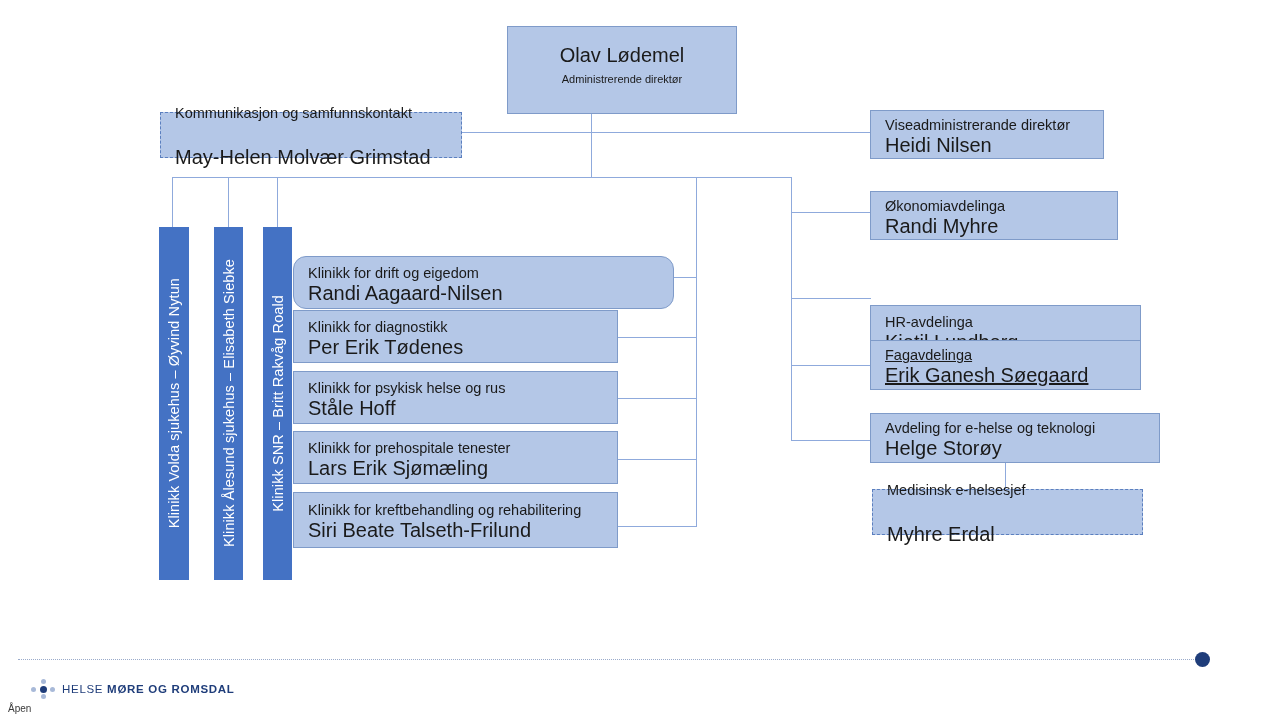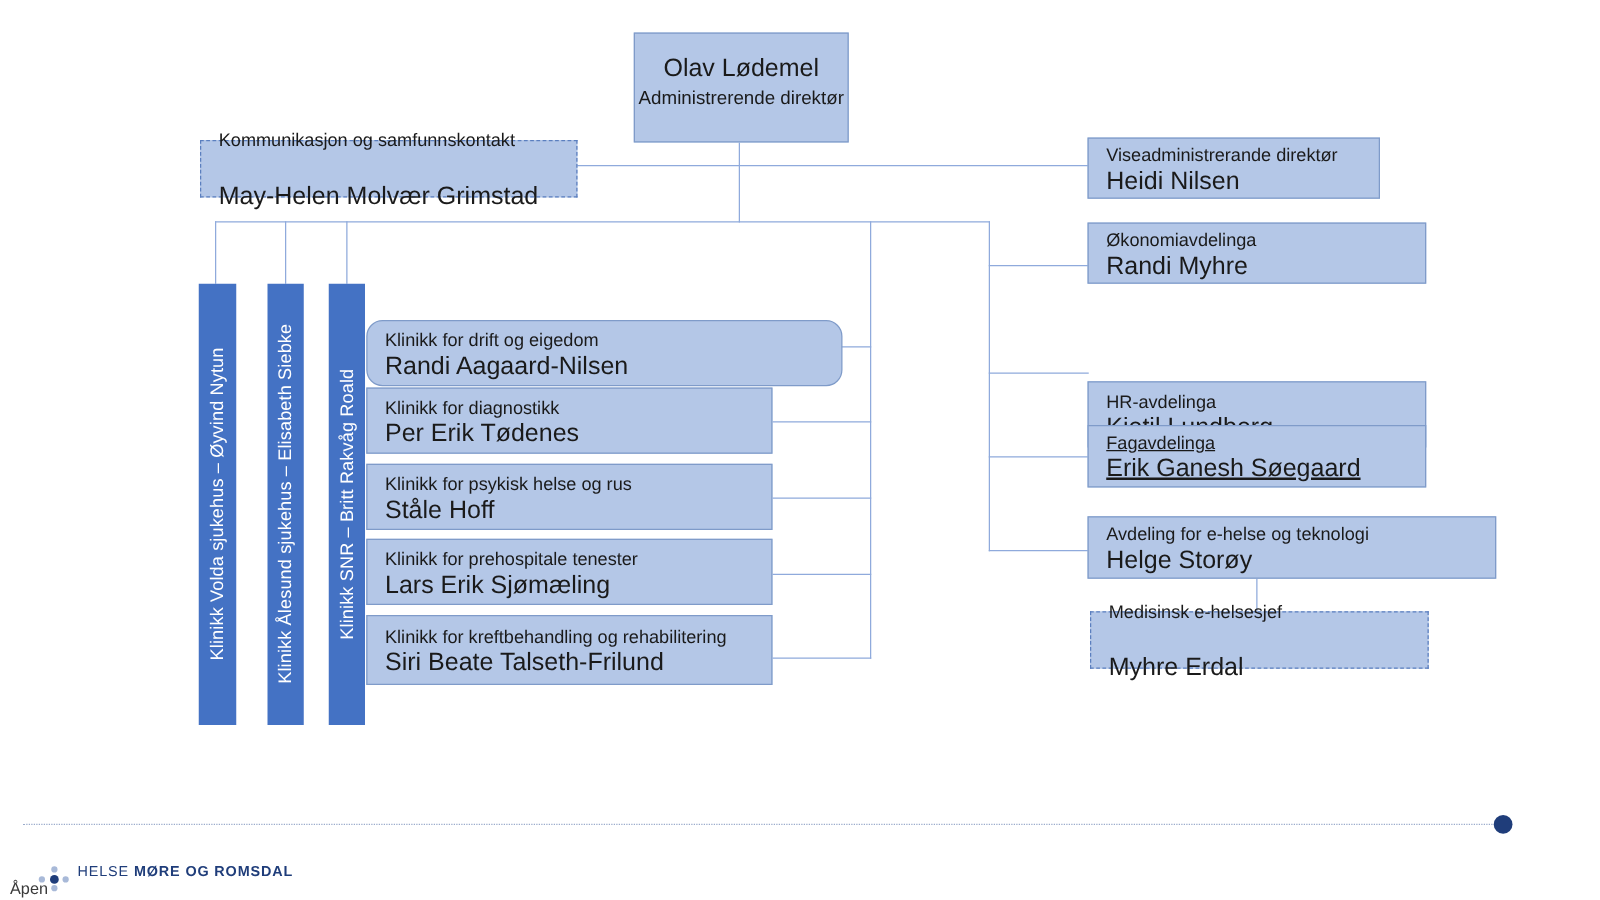--- a/index.html
+++ b/index.html
@@ -47,21 +47,21 @@
   #ceo-box {
     align-items: center;
     justify-content: flex-start;
     padding-top: 14px;
   }
   #ceo-box .t1 {
     font-size: 20px;
     line-height: 28px;
   }
   #ceo-box .t2 {
-    font-size: 15px;
+    font-size: 11px;
     line-height: 20px;
   }
 
   
   .vbar {
     position: absolute;
     background: #4472C4;
     z-index: 6;
     display: flex;
     align-items: center;
@@ -101,23 +101,23 @@
     top: 652px;
     width: 15px;
     height: 15px;
     border-radius: 50%;
     background: #1F3D7A;
     z-index: 2;
   }
   #logo {
     position: absolute;
     left: 30px;
-    top: 692px;
+    top: 678px;
     display: flex;
-    align-items: flex-start;
+    align-items: center;
     z-index: 2;
   }
   #logo-mark {
     position: relative;
     width: 26px;
     height: 22px;
     margin-right: 6px;
   }
   #logo-mark i {
     position: absolute;
@@ -132,21 +132,21 @@
     font-size: 11.5px;
     letter-spacing: 0.7px;
     color: #1F3D7A;
   }
   #logo-text b { font-weight: bold; }
   #logo-text span.light { font-weight: normal; }
   #classification {
     position: absolute;
     left: 8px;
     top: 703px;
-    font-size: 13px;
+    font-size: 10px;
     color: #3a3a3a;
     z-index: 2;
   }
 </style>
 </head>
 <body>
 
 <div class="ln v" style="left:591px; top:114px; height:64px;"></div>
 
 <div class="ln h" style="left:460px; top:132px; width:412px;"></div>
@@ -165,51 +165,51 @@
 <div class="ln h" style="left:618px; top:526px; width:79px;"></div>
 
 <div class="ln v" style="left:791px; top:177px; height:264px;"></div>
 <div class="ln h" style="left:791px; top:212px; width:80px;"></div>
 <div class="ln h" style="left:791px; top:298px; width:80px;"></div>
 <div class="ln h" style="left:791px; top:365px; width:80px;"></div>
 <div class="ln h" style="left:791px; top:440px; width:80px;"></div>
 
 <div class="ln v" style="left:1005px; top:463px; height:27px;"></div>
 
-<div class="box" id="ceo-box" style="left:507px; top:26px; width:172px; height:88px;">
+<div class="box" id="ceo-box" style="left:507px; top:26px; width:230px; height:88px;">
   <div class="t1">Olav Lødemel</div>
   <div class="t2">Administrerende direktør</div>
 </div>
 
 <div class="box dashed" style="left:160px; top:112px; width:302px; height:46px;">
   <div class="t1">Kommunikasjon og samfunnskontakt</div>
   <div class="t2">May-Helen Molvær Grimstad</div>
 </div>
 
 <div class="box" style="left:870px; top:110px; width:234px; height:49px;">
   <div class="t1">Viseadministrerande direktør</div>
   <div class="t2">Heidi Nilsen</div>
 </div>
 
-<div class="box" style="left:870px; top:178px; width:271px; height:49px;">
+<div class="box" style="left:870px; top:191px; width:248px; height:49px;">
   <div class="t1">Økonomiavdelinga</div>
   <div class="t2">Randi Myhre</div>
 </div>
 
 <div class="box" style="left:870px; top:263px; width:271px; height:53px;margin-top:42px;">
   <div class="t1">HR-avdelinga</div>
   <div class="t2">Kjetil Lundberg</div>
 </div>
 
 <div class="box" style="left:870px; top:340px; width:271px; height:50px;text-decoration:underline;">
   <div class="t1">Fagavdelinga</div>
   <div class="t2">Erik Ganesh Søegaard</div>
 </div>
 
-<div class="box" style="left:870px; top:413px; width:327px; height:50px;">
+<div class="box" style="left:870px; top:413px; width:290px; height:50px;">
   <div class="t1">Avdeling for e-helse og teknologi</div>
   <div class="t2">Helge Storøy</div>
 </div>
 
 <div class="box dashed" style="left:872px; top:489px; width:271px; height:46px;">
   <div class="t1">Medisinsk e-helsesjef</div>
   <div class="t2">Myhre Erdal</div>
 </div>
 
 <div class="vbar" style="left:159px; top:227px; width:30px; height:353px;">

